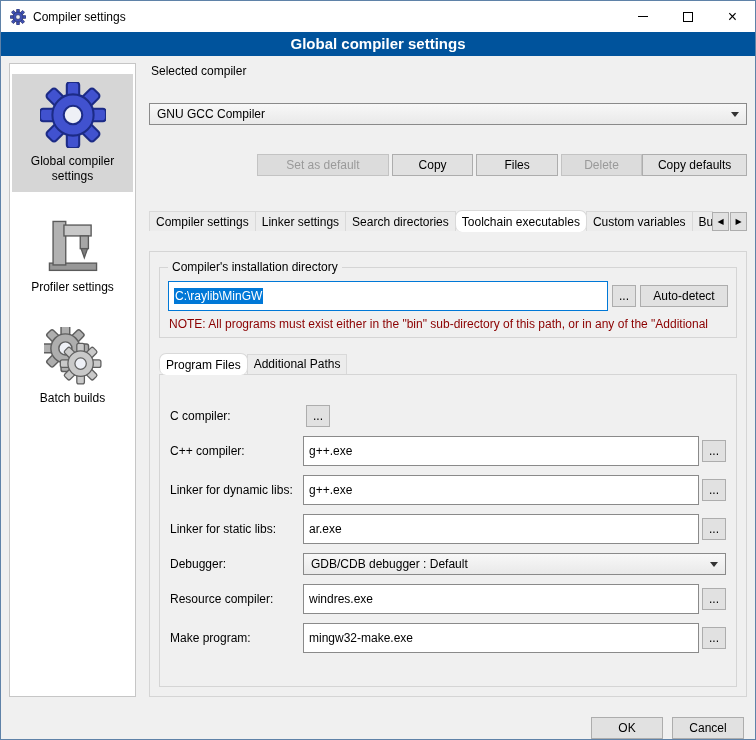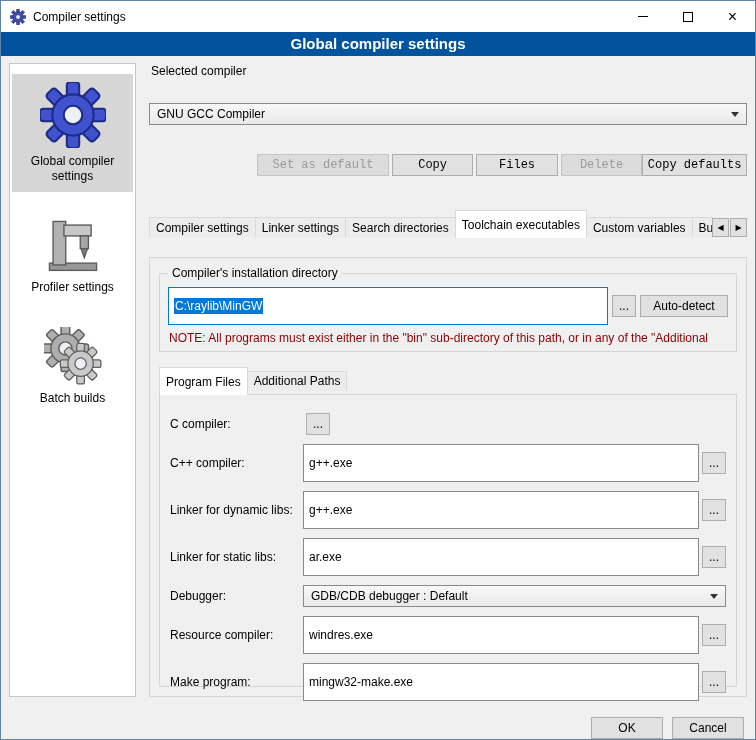--- a/index.html
+++ b/index.html
@@ -41,53 +41,53 @@
            display: flex; align-items: center; padding: 0 7px; font-size: 12px; }
   .combo .arrow { margin-left: auto; width: 0; height: 0; border-left: 4px solid transparent;
                   border-right: 4px solid transparent; border-top: 5px solid #333; }
 
   .btn { height: 22px; background: #e1e1e1; border: 1px solid #adadad; font-size: 12px;
          font-family: inherit; color: #000; display: inline-flex; align-items: center;
          justify-content: center; cursor: default; }
   .btn.disabled { color: #9a9a9a; background: #dcdcdc; border-color: #c3c3c3; }
 
   .btn-row { display: flex; margin-top: 9px; align-items: center; }
-  .btn-row .btn { margin-left: 3px; font-family: Liberation Mono, monospace; }
+  .btn-row .btn { margin-left: 3px; }
   .btn-setdefault { margin-left: 108px !important; width: 136px; }
   .btn-sm { width: 84px; }
   .btn-reset { margin-left: auto !important; width: 108px; }
 
   
   .tabstrip { display: flex; align-items: flex-end; margin-top: 14px; position: relative; z-index: 2; }
   .tab { height: 20px; display: flex; align-items: center; padding: 0 6px; font-size: 12px;
          background: #ececec; border: 1px solid #d9d9d9; border-bottom: none; white-space: nowrap;
          margin-right: -1px; flex: none; }
-  .tab.active { height: 28px; background: #fff; position: relative; margin-bottom: -1px; z-index: 3; }
+  .tab.active { height: 22px; background: #fff; position: relative; margin-bottom: -1px; z-index: 3; border-radius: 7px; }
   .tab.cut { flex: 0 1 auto; min-width: 0; overflow: hidden; }
   .tab-arrows { margin-left: auto; display: flex; gap: 1px; }
   .arrow-btn { width: 17px; height: 19px; border: 1px solid #adadad; background: #e1e1e1;
                font-size: 8px; display: flex; align-items: center; justify-content: center; }
 
   .tabpanel { border: 1px solid #d5d5d5; background: #f0f0f0; flex: 1; padding: 12px 9px 9px;
               display: flex; flex-direction: column; min-height: 0; }
 
   .groupbox { border: 1px solid #d5d5d5; position: relative; padding: 13px 8px 5px; margin-top: 3px; }
   .legend { position: absolute; top: -8px; left: 8px; background: #f0f0f0; padding: 0 4px; font-size: 12px; }
 
   .dir-row { display: flex; gap: 4px; align-items: center; }
-  .textbox { height: 38px; background: #fff; border: 1px solid #8a8a8a; font-size: 12px;
+  .textbox { height: 30px; background: #fff; border: 1px solid #8a8a8a; font-size: 12px;
              padding: 2px 5px; font-family: inherit; color: #000; }
   .dir-input { flex: 1; border-color: #0078d7; display: flex; align-items: center; }
   .dir-input .sel { background: #0078d7; color: #fff; font-size: 12px; padding: 1px 1px; white-space: nowrap; }
   .browse-btn { width: 24px; flex: none; }
   .autodetect-btn { width: 88px; flex: none; text-align: center; }
   .note { margin: 6px 1px 1px; font-size: 12px; color: #8b0000; white-space: nowrap; overflow: hidden; }
 
   .subtabs { display: flex; align-items: center; margin-top: 15px; position: relative; z-index: 2; }
-  .innerpanel { border: 1px solid #d5d5d5; flex: 1; padding: 18px 10px; min-height: 0; }
+  .innerpanel { border: 1px solid #d5d5d5; flex: 1; padding: 30px 10px; min-height: 0; }
 
   .frow { display: flex; align-items: center; margin-bottom: 9px; }
   .flabel { width: 133px; flex: none; font-size: 12px; }
   .frow .textbox { flex: 1; min-width: 0; }
   .frow .browse-btn { margin-left: 3px; }
   .frow .combo { flex: 1; min-width: 0; }
 
   .footer { height: 38px; flex: none; display: flex; justify-content: flex-end; align-items: flex-end;
             gap: 9px; padding: 0 11px; }
   .footer .btn { width: 72px; }

